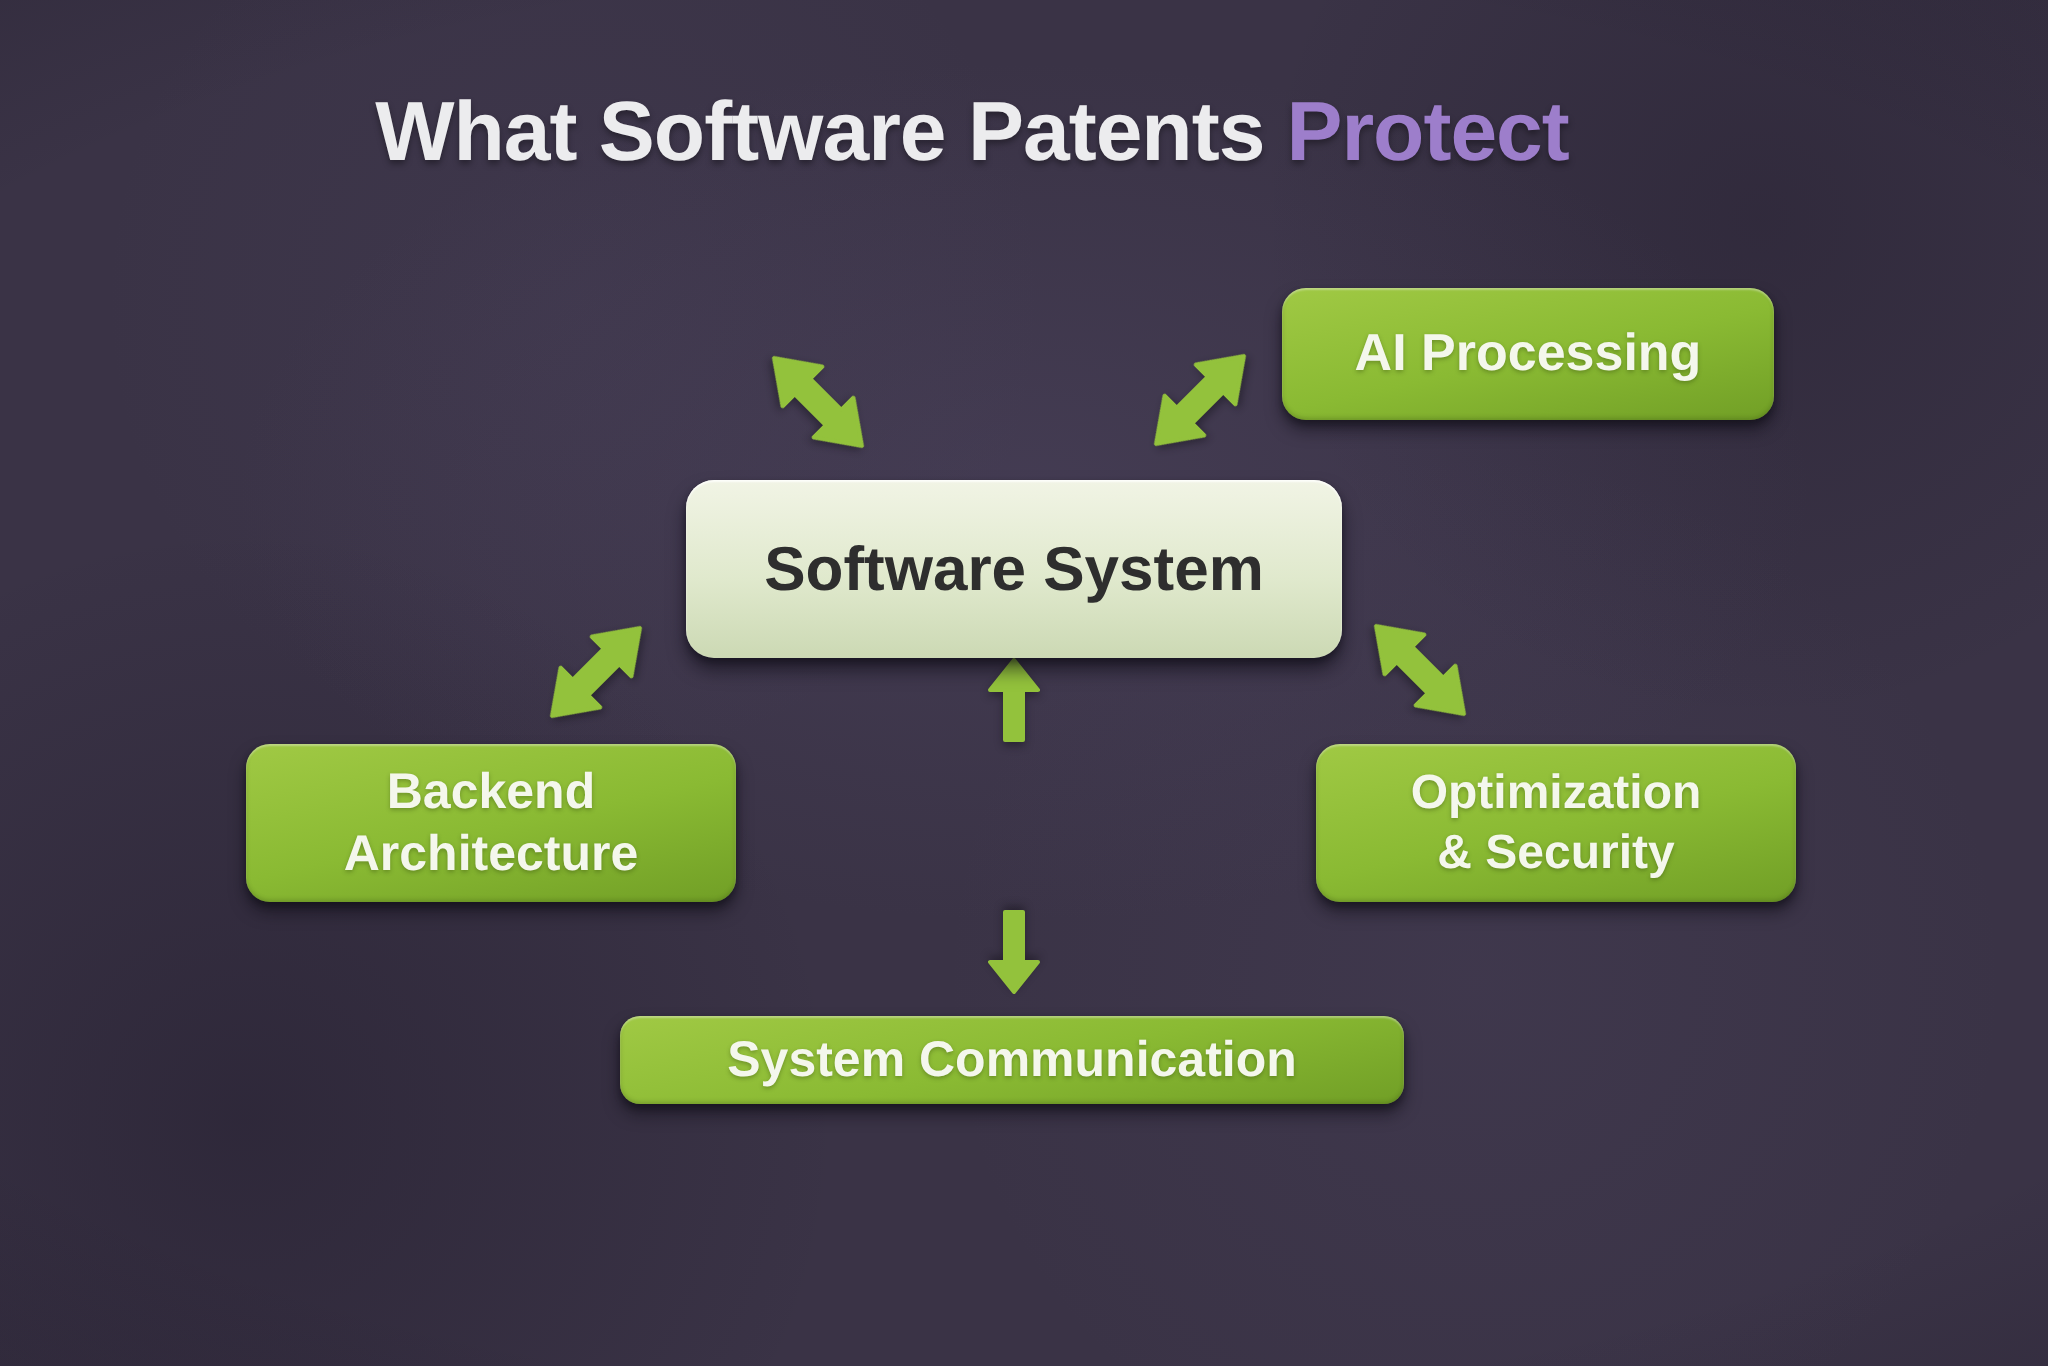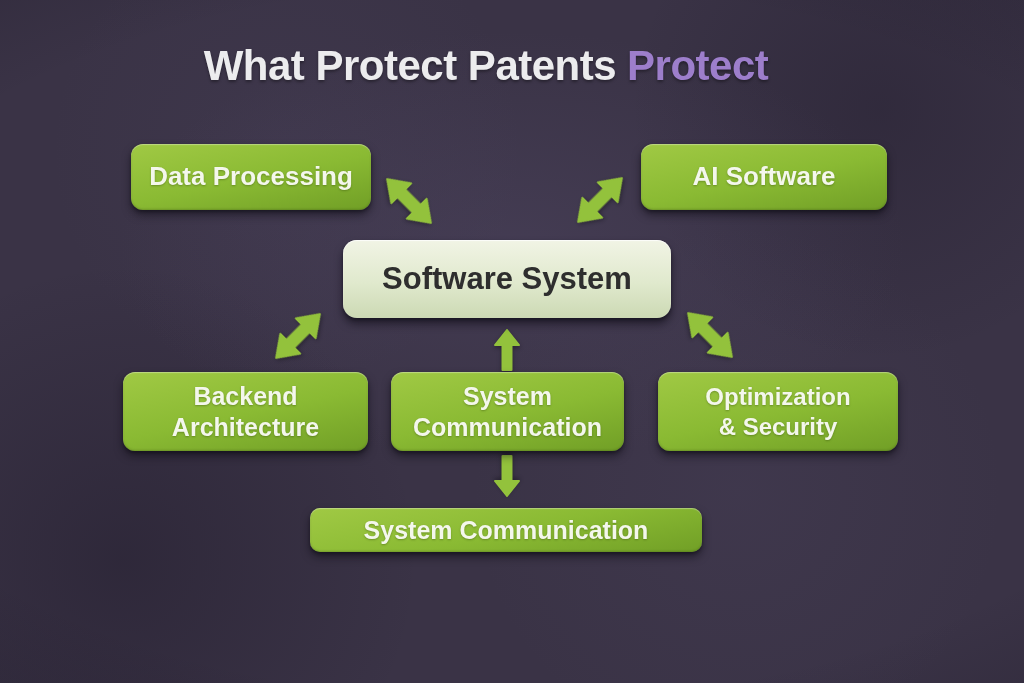--- a/index.html
+++ b/index.html
@@ -72,40 +72,40 @@
   .connector .shape {
     fill: #93c23c;
     stroke: #93c23c;
     stroke-width: 2;
     stroke-linejoin: round;
     filter: drop-shadow(0 2px 2px rgba(10,8,16,0.4));
   }
   
   #node-data-processing      { left: 131px; top: 144px; width: 240px; height: 66px; font-size: 26px; }
   #node-ai-workflows         { left: 641px; top: 144px; width: 246px; height: 66px; font-size: 26px; }
-  #node-software-system      { left: 343px; top: 240px; width: 328px; height: 78px; font-size: 31px; }
+  #node-software-system      { left: 343px; top: 240px; width: 328px; height: 89px; font-size: 31px; }
   #node-backend-architecture { left: 123px; top: 372px; width: 245px; height: 79px; font-size: 25px; }
   #node-system-comm-mid      { left: 391px; top: 372px; width: 233px; height: 79px; font-size: 25px; }
   #node-optimization-security{ left: 658px; top: 372px; width: 240px; height: 79px; font-size: 24px; }
   #node-system-comm-bottom   { left: 310px; top: 508px; width: 392px; height: 44px; font-size: 25px; border-radius: 10px; }
   
   #conn-top-left  { left: 377px; top: 186px; transform: rotate(45deg); }
   #conn-top-right { left: 568px; top: 185px; transform: rotate(-45deg); }
   #conn-mid-left  { left: 266px; top: 321px; transform: rotate(-45deg); }
   #conn-mid-right { left: 678px; top: 320px; transform: rotate(45deg); }
   #conn-up        { left: 494px; top: 329px; }
   #conn-down      { left: 494px; top: 455px; transform: rotate(180deg); }
 </style>
 </head>
 <body>
 
 <div class="stage">
 
   <h1 class="title" style="margin:0;">
-    <span>What Protect Patents</span><span class="highlight">Protect</span>
+    <span>What Software Patents</span><span class="highlight">Protect</span>
   </h1>
 
   <div class="connector" id="conn-top-left">
     <svg width="64" height="30" viewBox="0 0 64 30">
       <polygon class="shape" points="1,15 21,1 21,9.5 43,9.5 43,1 63,15 43,29 43,20.5 21,20.5 21,29"></polygon>
     </svg>
   </div>
   <div class="connector" id="conn-top-right">
     <svg width="64" height="30" viewBox="0 0 64 30">
       <polygon class="shape" points="1,15 21,1 21,9.5 43,9.5 43,1 63,15 43,29 43,20.5 21,20.5 21,29"></polygon>
@@ -125,36 +125,29 @@
     <svg width="26" height="42" viewBox="0 0 26 42">
       <polygon class="shape" points="13,1 25,16 17.5,16 17.5,41 8.5,41 8.5,16 1,16"></polygon>
     </svg>
   </div>
   <div class="connector" id="conn-down">
     <svg width="26" height="42" viewBox="0 0 26 42">
       <polygon class="shape" points="13,1 25,16 17.5,16 17.5,41 8.5,41 8.5,16 1,16"></polygon>
     </svg>
   </div>
 
-  <div class="box green" id="node-data-processing">
-    <span>Data Processing</span>
-  </div>
   <div class="box green" id="node-ai-workflows">
-    <span>AI Software</span>
+    <span>AI Processing</span>
   </div>
   <div class="box pale" id="node-software-system">
     <span>Software System</span>
   </div>
   <div class="box green" id="node-backend-architecture">
     <span>Backend
 Architecture</span>
-  </div>
-  <div class="box green" id="node-system-comm-mid">
-    <span>System
-Communication</span>
   </div>
   <div class="box green" id="node-optimization-security">
     <span>Optimization
 &amp; Security</span>
   </div>
   <div class="box green" id="node-system-comm-bottom">
     <span>System Communication</span>
   </div>
 
 </div>

